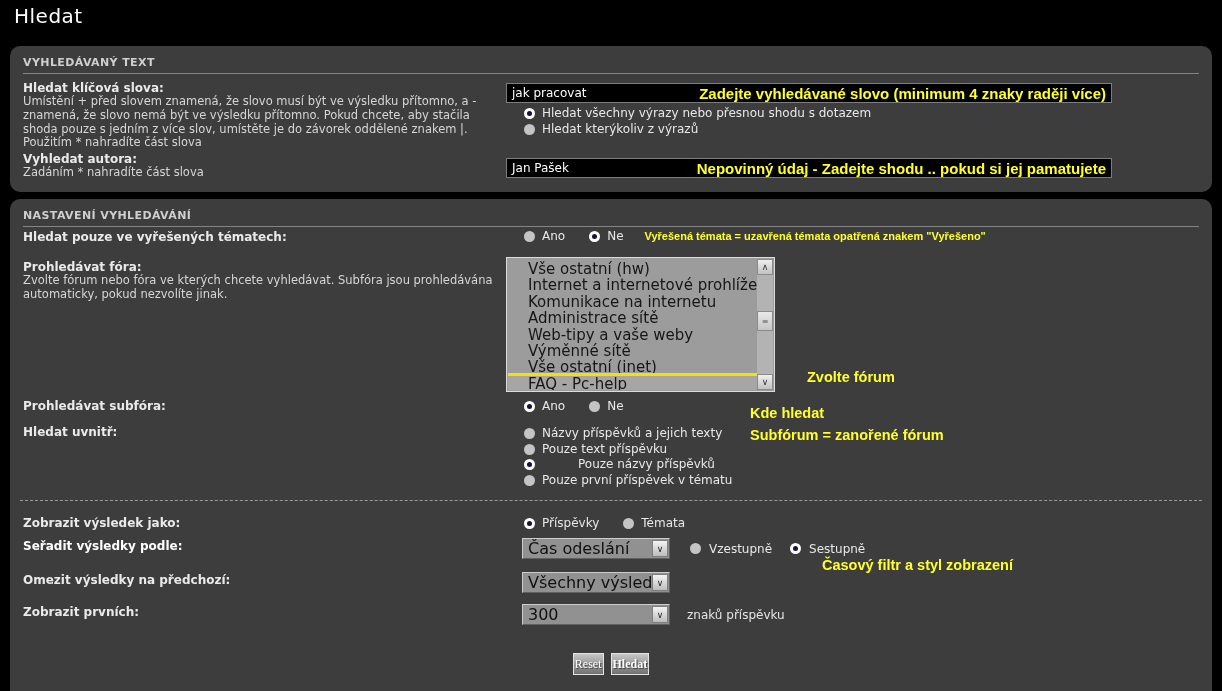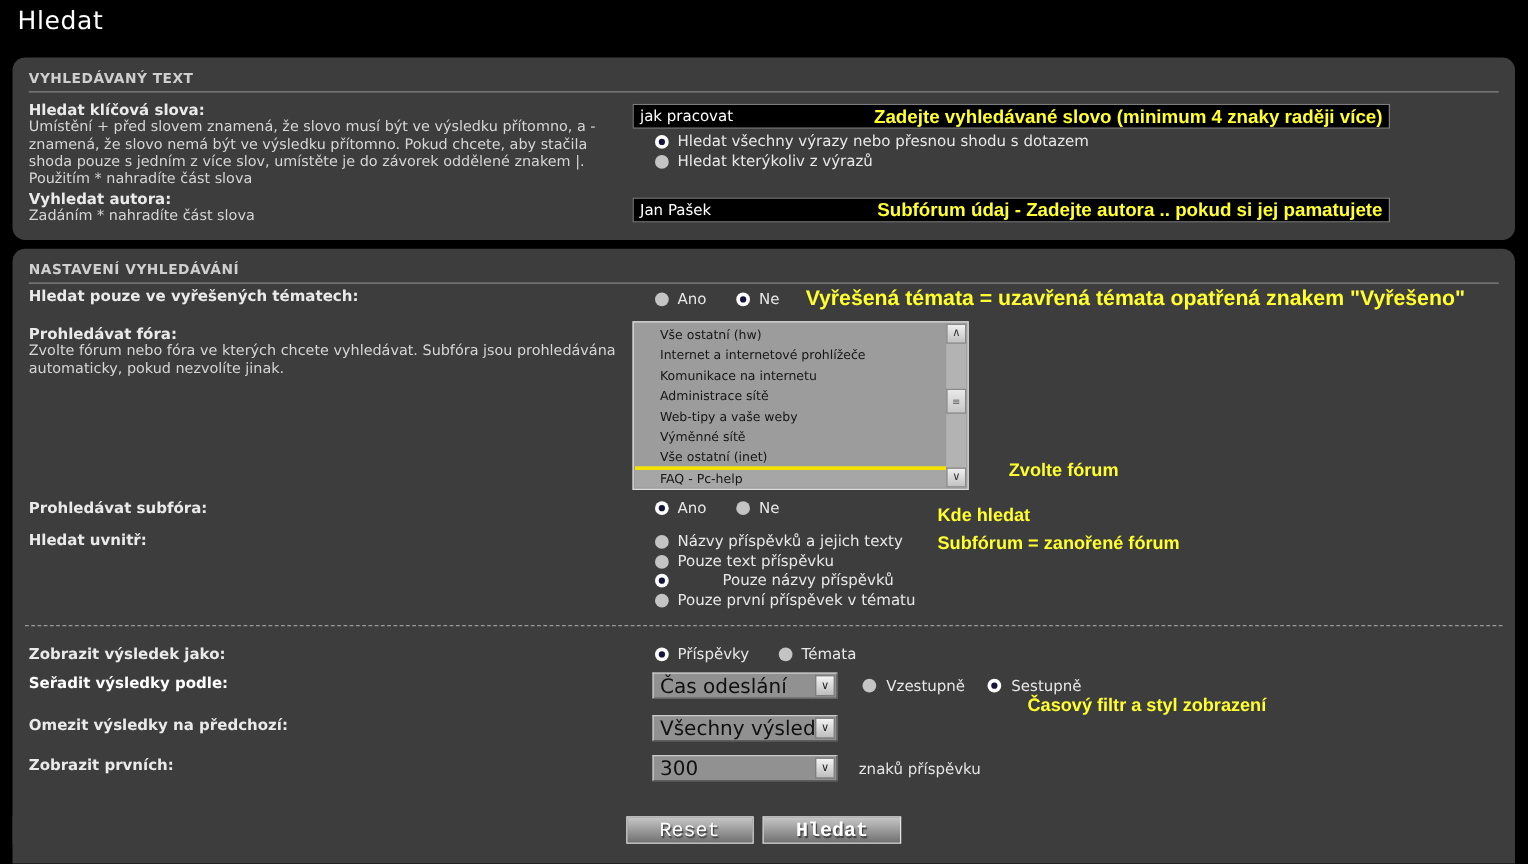--- a/index.html
+++ b/index.html
@@ -21,40 +21,40 @@
   .blackbar .note{font-size:15px;}
   .ann{position:absolute;font-family:"Liberation Sans",sans-serif;font-weight:bold;color:#ffff2e;font-size:14.5px;}
   .rrow{position:absolute;display:flex;align-items:center;gap:7px;font-size:12px;color:#e8e8e8;white-space:nowrap;padding-left:16px;}
   .rgap{width:10px;}
   .radio{width:11px;height:11px;border-radius:50%;background:#c4c4c4;display:inline-block;flex:0 0 auto;position:relative;}
   .radio.on{background:#fff;}
   .radio.on::after{content:"";position:absolute;left:3px;top:3px;width:5px;height:5px;border-radius:50%;background:#14143c;}
   .listbox{position:absolute;left:496px;top:58px;width:269px;height:135px;background:#9c9c9c;
            border:1px solid #dcdcdc;box-sizing:border-box;}
   .list-inner{position:absolute;left:1px;top:1px;bottom:1px;right:17px;overflow:hidden;padding-top:2px;}
-  .fitem{height:16.4px;line-height:16.4px;padding-left:20px;font-size:10px;color:#161616;white-space:nowrap;}
+  .fitem{height:16.4px;line-height:16.4px;padding-left:20px;font-size:15px;color:#161616;white-space:nowrap;}
   .fitem.hl{outline:3px solid #f3e203;background:#a6a6a6;}
   .sbar{position:absolute;top:1px;bottom:1px;right:1px;width:16px;background:#b3b3b3;}
   .sbtn{position:absolute;left:0;width:16px;height:16px;background:linear-gradient(#efefef,#c2c2c2);
         border:1px solid #8a8a8a;box-sizing:border-box;display:flex;align-items:center;justify-content:center;
         font-size:9px;color:#333;line-height:1;}
   .sbtn.up{top:0;} .sbtn.down{bottom:0;}
   .sthumb{position:absolute;left:0;top:52px;width:16px;height:20px;background:linear-gradient(#e9e9e9,#c6c6c6);
           border:1px solid #8a8a8a;box-sizing:border-box;display:flex;align-items:center;justify-content:center;
           font-size:8px;color:#555;}
   .selbox{display:flex;align-items:center;width:148px;height:21px;background:#919191;
           border:1px solid #cccccc;border-right-color:#5f5f5f;border-bottom-color:#5f5f5f;box-sizing:border-box;flex:0 0 auto;}
   .selbox .stext{flex:1;padding-left:5px;font-size:16px;color:#101010;white-space:nowrap;overflow:hidden;}
   .selarrow{width:16px;height:17px;margin-right:1px;background:linear-gradient(#f4f4f4,#bdbdbd);
             border:1px solid #7e7e7e;box-sizing:border-box;display:flex;align-items:center;justify-content:center;
             font-size:9px;color:#222;}
   .dashed{position:absolute;left:10px;right:10px;top:301px;border-top:1px dashed #9a9a9a;}
   .suffix{font-size:12px;color:#e4e4e4;margin-left:10px;}
-  .btn{height:22px;padding:2px 26px;background:linear-gradient(180deg,#c6c6c6,#717171);
-       border:1px solid #e3e3e3;color:#fff;font-size:16px;font-family:Liberation Mono, monospace;
+  .btn{height:22px;padding:2px 1px;background:linear-gradient(180deg,#c6c6c6,#717171);
+       border:1px solid #e3e3e3;color:#fff;font-size:12px;font-family:Liberation Serif, serif;
        text-shadow:1px 1px 1px #3a3a3a;box-sizing:border-box;}
   .btn.primary{font-weight:bold;}
 </style>
 </head>
 <body>
 
 <div id="screen">
 
   <div class="page-title">Hledat</div>
 
@@ -77,36 +77,36 @@
     <div class="rrow" style="left:498px;top:76px;">
       <span class="radio"></span>
       <span>Hledat kterýkoliv z výrazů</span>
     </div>
 
     <div class="lbl" style="top:106px;">Vyhledat autora:</div>
     <div class="desc" style="top:120px;">Zadáním * nahradíte část slova</div>
 
     <div class="blackbar" style="top:112px;">
       <span class="val">Jan Pašek</span>
-      <span class="note">Subfórum údaj - Zadejte autora .. pokud si jej pamatujete</span>
+      <span class="note">Nepovinný údaj - Zadejte shodu .. pokud si jej pamatujete</span>
     </div>
   </div>
 
   <div class="panel" id="panel2">
     <div class="sec-title">NASTAVENÍ VYHLEDÁVÁNÍ</div>
     <div class="sec-rule"></div>
 
     <div class="lbl" style="top:31px;">Hledat pouze ve vyřešených tématech:</div>
     <div class="rrow" style="left:498px;top:30px;">
       <span class="radio"></span>
       <span>Ano</span>
       <span class="rgap"></span>
       <span class="radio on"></span>
       <span>Ne</span>
-      <span class="note" style="font-size:17px;margin-left:14px;">Vyřešená témata = uzavřená témata opatřená znakem "Vyřešeno"</span>
+      <span class="note" style="font-size:11px;margin-left:14px;">Vyřešená témata = uzavřená témata opatřená znakem "Vyřešeno"</span>
     </div>
 
     <div class="lbl" style="top:61px;">Prohledávat fóra:</div>
     <div class="desc" style="top:75px;width:470px;">Zvolte fórum nebo fóra ve kterých chcete vyhledávat. Subfóra jsou prohledávána automaticky, pokud nezvolíte jinak.</div>
 
     <div class="listbox">
       <div class="list-inner">
         <div class="fitem">Vše ostatní (hw)</div>
         <div class="fitem">Internet a internetové prohlížeče</div>
         <div class="fitem">Komunikace na internetu</div>

